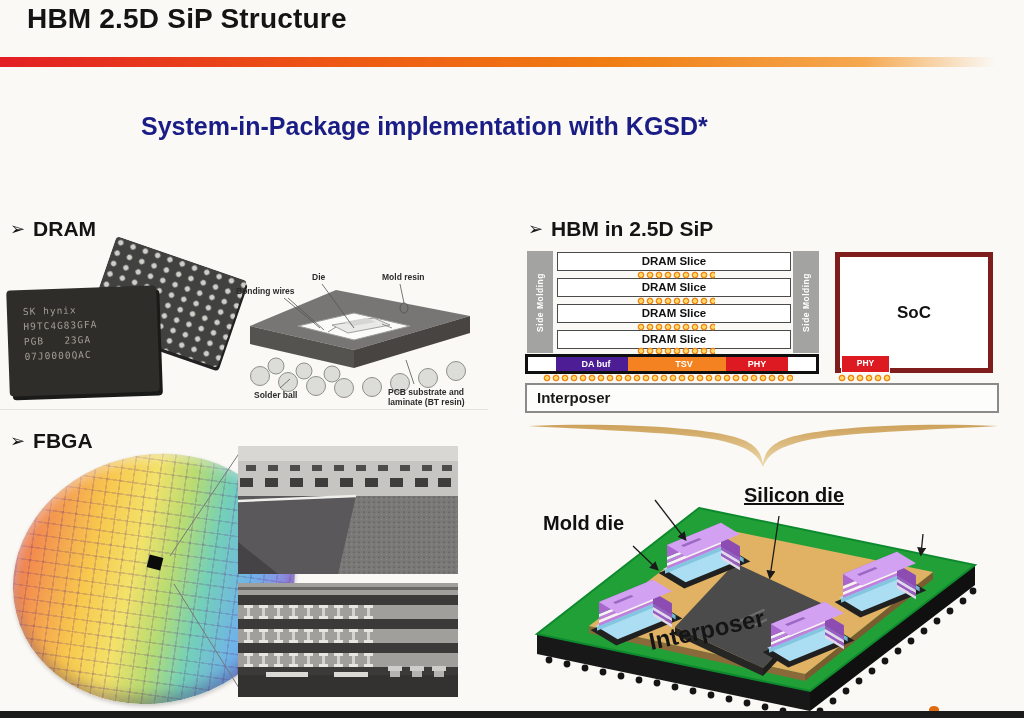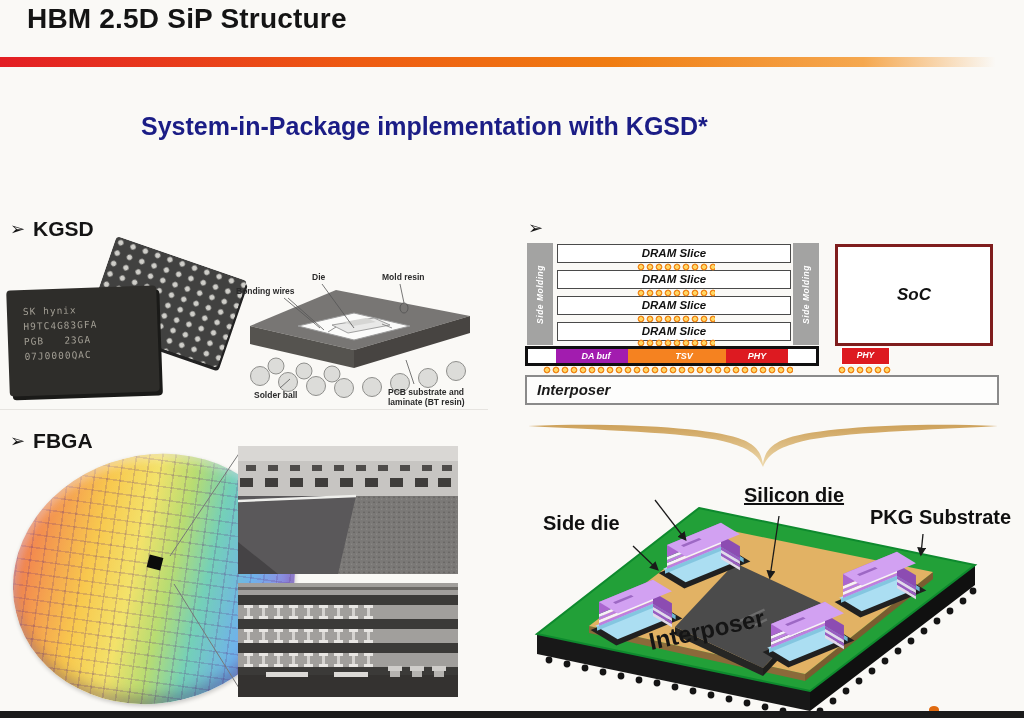--- a/index.html
+++ b/index.html
@@ -29,21 +29,21 @@
   .waferDie{width:14px;height:13px;background:#0b0b0b;transform:rotate(14deg);}
   
   .molding{width:26px;height:102px;background:#a3a3a2;display:flex;align-items:center;justify-content:center;}
   .molding span{writing-mode:vertical-rl;transform:rotate(180deg);color:#fff;font-size:8.5px;font-weight:bold;letter-spacing:.5px;}
   .dram{left:32px;width:234px;height:19px;background:#fff;border:1.5px solid #4a4a4a;box-sizing:border-box;
         font-size:11.5px;font-weight:bold;text-align:center;line-height:16px;color:#111;}
   .bumps{height:8px;background-image:radial-gradient(circle at 4px 4px,#ffd763 1.8px,#f0881c 2.2px,#f0881c 3.1px,rgba(0,0,0,0) 3.7px);
          background-size:9px 8px;background-repeat:repeat-x;}
   .basebar{left:0;top:106px;width:294px;height:20px;background:#fff;border:3px solid #0f0f0f;box-sizing:border-box;}
   .seg{position:absolute;top:0;height:14px;color:#fff;font-size:9px;font-weight:bold;text-align:center;line-height:14px;}
-  .socbox{left:310px;top:4px;width:158px;height:102px;background:#fff;border:3px solid #7f1d1d;box-sizing:border-box;
+  .socbox{left:310px;top:4px;width:158px;height:121px;background:#fff;border:5px solid #7f1d1d;box-sizing:border-box;
           display:flex;align-items:center;justify-content:center;font-size:17px;font-weight:bold;color:#111;}
   .socphy{left:316px;top:107px;width:49px;height:18px;background:#dd1a21;border:1.5px solid #fff;box-sizing:border-box;
           color:#fff;font-size:8.5px;font-weight:bold;text-align:center;line-height:15px;}
   .interposer{left:0;top:135px;width:474px;height:30px;background:#fdfdfc;border:2px solid #8a8a8a;box-sizing:border-box;
           font-size:15px;font-weight:bold;color:#1a1a1a;padding:4px 0 0 10px;}
   .routing{border:1px solid #c2c2c2;border-bottom:none;}
   
   .lbl3d{font-size:20px;font-weight:bold;color:#101010;}
   .bottombar{left:0;top:711px;width:1024px;height:7px;background:#1b1b1b;}
   .logodot{left:929px;top:706px;width:10px;height:7px;background:#e06a10;border-radius:50% 50% 0 0;}
@@ -54,24 +54,25 @@
 <body>
 
 <div id="slide">
 
   <div class="abs title" style="left:27px;top:3px;">HBM 2.5D SiP Structure</div>
   <div class="abs gradbar" style="left:0;top:57px;width:1016px;"></div>
   <div class="abs subtitle" style="left:141px;top:112px;text-align:right;">System-in-Package implementation with KGSD*</div>
 
   <div class="abs secline" style="left:10px;top:217px;">
     <span class="arrow">➢</span>
-    <span>KGSD</span>
+    <span>DRAM</span>
   </div>
   <div class="abs secline" style="left:528px;top:217px;">
     <span class="arrow">➢</span>
+    <span>HBM in 2.5D SiP</span>
   </div>
   <div class="abs secline" style="left:10px;top:429px;">
     <span class="arrow">➢</span>
     <span>FBGA</span>
   </div>
 
   <div class="abs divider" style="left:0;top:409px;width:488px;"></div>
 
   <div class="abs chipBack" style="left:98px;top:256px;"></div>
   <div class="abs chipFront" style="left:8px;top:288px;">
@@ -274,40 +275,40 @@
     <g fill="#cfcdca">
       <rect x="150" y="83" width="14" height="5"></rect>
         <rect x="172" y="83" width="14" height="5"></rect>
         <rect x="194" y="83" width="14" height="5"></rect>
       <rect x="152" y="88" width="10" height="6" fill="#b5b3b0"></rect>
         <rect x="174" y="88" width="10" height="6" fill="#b5b3b0"></rect>
         <rect x="196" y="88" width="10" height="6" fill="#b5b3b0"></rect>
     </g>
   </svg>
 
-  <div class="abs" style="left:525px;top:240px;width:480px;height:170px;font-style:italic;">
+  <div class="abs" style="left:525px;top:248px;width:480px;height:170px;">
     <div class="abs molding" style="left:2px;top:3px;">
       <span>Side Molding</span>
     </div>
     <div class="abs molding" style="left:268px;top:3px;">
       <span>Side Molding</span>
     </div>
 
     <div class="abs dram" style="top:4px;">DRAM Slice</div>
     <div class="abs dram" style="top:30px;">DRAM Slice</div>
     <div class="abs dram" style="top:56px;">DRAM Slice</div>
     <div class="abs dram" style="top:82px;">DRAM Slice</div>
 
     <div class="abs bumps" style="left:112px;top:23px;width:78px;"></div>
     <div class="abs bumps" style="left:112px;top:49px;width:78px;"></div>
     <div class="abs bumps" style="left:112px;top:75px;width:78px;"></div>
     <div class="abs bumps" style="left:112px;top:99px;width:78px;"></div>
 
     <div class="abs basebar">
-      <div class="seg" style="left:28px;width:80px;background:#a21caf;">DA buf</div>
+      <div class="seg" style="left:28px;width:80px;background:#4c1d95;">DA buf</div>
       <div class="seg" style="left:100px;width:112px;background:#f58220;">TSV</div>
       <div class="seg" style="left:198px;width:62px;background:#dd1a21;">PHY</div>
     </div>
     <div class="abs bumps" style="left:18px;top:126px;width:250px;"></div>
 
     <div class="abs socbox">
       <span>SoC</span>
     </div>
     <div class="abs socphy">PHY</div>
     <div class="abs bumps" style="left:313px;top:126px;width:54px;"></div>
@@ -438,18 +439,17 @@
 
     <g stroke="#1a1a1a" stroke-width="1.3" fill="none">
       <line x1="130" y1="32" x2="160" y2="71" marker-end="url(#ah)"></line>
       <line x1="254" y1="48" x2="245" y2="109" marker-end="url(#ah)"></line>
       <line x1="108" y1="78" x2="132" y2="101" marker-end="url(#ah)"></line>
       <line x1="398" y1="66" x2="396" y2="86" marker-end="url(#ah)"></line>
     </g>
   </svg>
 
   <div class="abs lbl3d" style="left:744px;top:484px;text-decoration:underline;">Silicon die</div>
-  <div class="abs lbl3d" style="left:543px;top:512px;">Side die</div>
-  <div class="abs lbl3d" style="left:870px;top:506px;">PKG Substrate</div>
+  <div class="abs lbl3d" style="left:543px;top:512px;">Mold die</div>
 
   <div class="abs logodot"></div>
   <div class="abs bottombar"></div>
 </div>
 
 </body></html>

